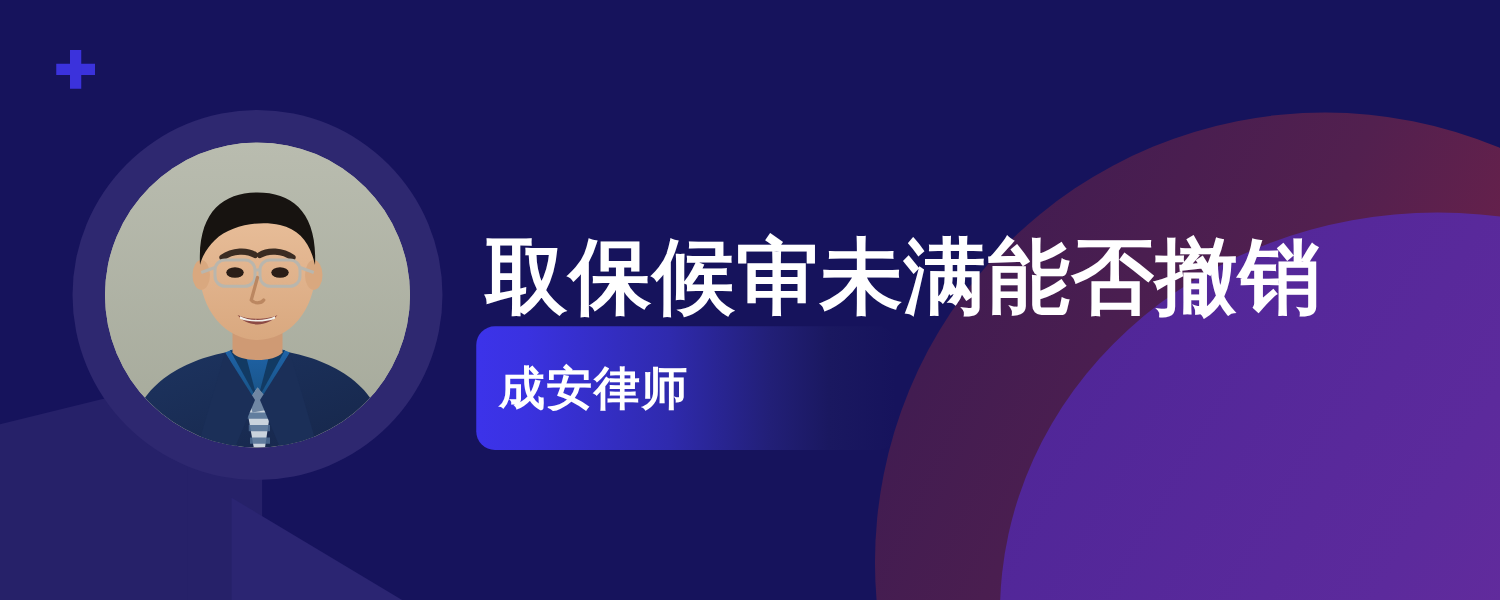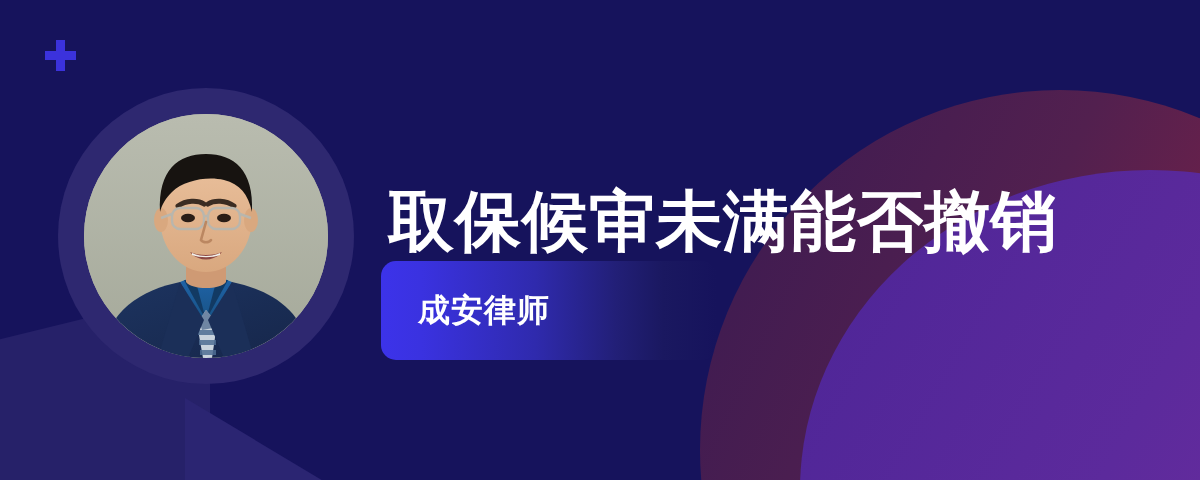--- a/index.html
+++ b/index.html
@@ -149,22 +149,22 @@
                 #3c33ea 0%,
                 #3a32e0 12%,
                 #2f2aad 46%,
                 #221f77 70%,
                 #1a1860 84%,
                 rgba(22,19,92,0) 100%);
     display: flex;
     align-items: center;
   }
   .name-chip span {
-    margin-left: 37px;
-    font-size: 32px;
+    margin-left: 18px;
+    font-size: 37px;
     font-weight: bold;
     color: #ffffff;
     letter-spacing: 1px;
     white-space: nowrap;
   }
 </style>
 </head>
 <body>
 
 <div id="banner">

